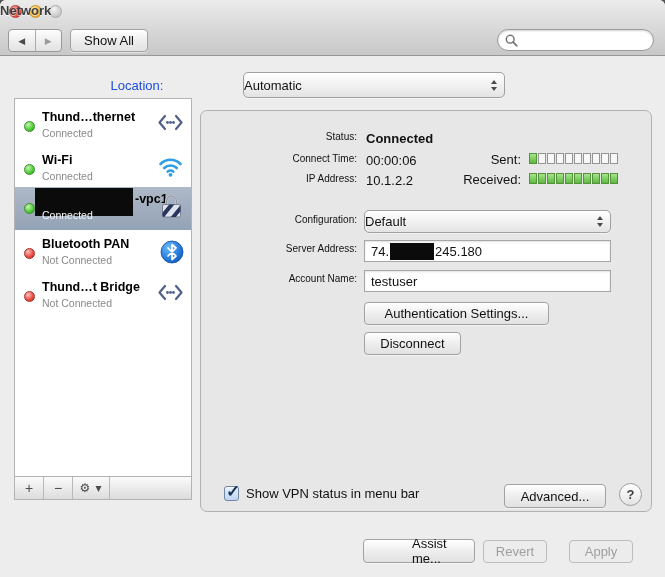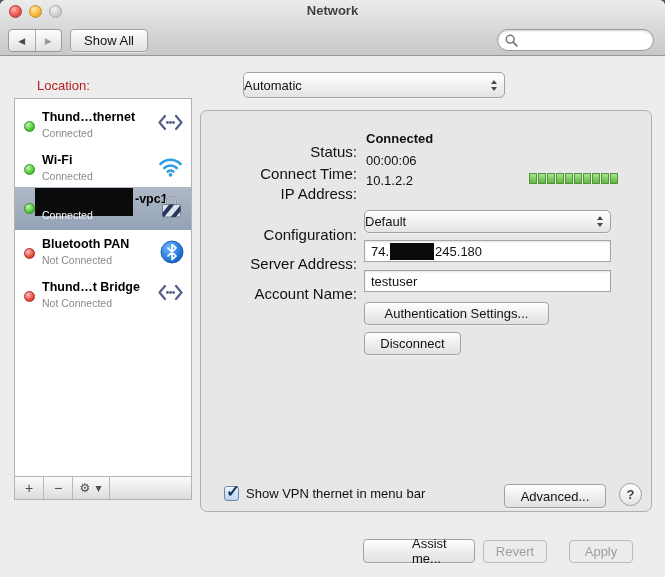--- a/index.html
+++ b/index.html
@@ -3,40 +3,40 @@
 <meta charset="utf-8">
 <style>
   html,body{margin:0;padding:0;background:#555;}
   *{box-sizing:border-box;font-family:"Liberation Sans",sans-serif;}
   .window{position:relative;width:665px;height:577px;background:#ededed;border-radius:6px 6px 0 0;overflow:hidden;margin:0 auto;}
 
   
   .chrome{position:absolute;top:0;left:0;width:665px;height:56px;
     background:linear-gradient(#ececec,#dcdcdc 40%,#c8c8c8);border-bottom:1px solid #979797;}
   .titlebar{position:absolute;top:0;left:0;width:100%;height:22px;}
-  .title{position:absolute;top:3px;left:0;width:100%;text-align:center;font-size:13px;font-weight:bold;color:#3e3e3e;text-shadow:0 1px 0 rgba(255,255,255,.6);}
+  .title{position:absolute;top:3px;left:0;width:100%;font-size:13px;font-weight:bold;color:#3e3e3e;text-shadow:0 1px 0 rgba(255,255,255,.6);}
   .tl{position:absolute;top:5px;width:13px;height:13px;border-radius:50%;}
   .tl.red{left:9px;background:radial-gradient(circle at 35% 30%,#ffb3ab,#ee5a50 55%,#c33a31);border:1px solid #b03b33;}
   .tl.yellow{left:29px;background:radial-gradient(circle at 35% 30%,#ffe9b0,#f8b42e 60%,#d98f1e);border:1px solid #c3912e;}
   .tl.gray{left:49px;background:radial-gradient(circle at 35% 30%,#f4f4f4,#cfcfcf 60%,#bdbdbd);border:1px solid #a9a9a9;}
 
   .navgroup{position:absolute;top:29px;left:8px;width:54px;height:23px;display:flex;
     background:linear-gradient(#fdfdfd,#e2e2e2);border:1px solid #999;border-radius:4px;overflow:hidden;}
   .navgroup .seg-btn{flex:1;display:flex;align-items:center;justify-content:center;font-size:9px;color:#4a4a4a;}
   .navgroup .seg-btn:first-child{border-right:1px solid #aaa;}
   .navgroup .seg-btn.fwd{color:#9a9a9a;}
 
   .btn{background:linear-gradient(#ffffff,#ebebeb 60%,#e2e2e2);border:1px solid #a2a2a2;border-radius:4px;
     font-size:13px;color:#111;display:flex;align-items:center;justify-content:center;box-shadow:0 1px 0 rgba(255,255,255,.5);}
   .showall{position:absolute;top:29px;left:70px;width:78px;height:23px;}
   .search{position:absolute;top:29px;left:497px;width:157px;height:22px;border-radius:11px;
     background:#fff;border:1px solid #9b9b9b;box-shadow:inset 0 1px 2px rgba(0,0,0,.18);display:flex;align-items:center;padding-left:7px;}
 
   
-  .loc-label{position:absolute;top:78px;left:37px;width:200px;text-align:left;font-size:13px;color:#b91c1c;}
+  .loc-label{position:absolute;top:78px;left:37px;width:200px;text-align:center;font-size:13px;color:#1d4ed8;}
   .popup{position:absolute;background:linear-gradient(#ffffff,#ececec 70%,#e3e3e3);border:1px solid #a0a0a0;border-radius:5px;
     font-size:13px;color:#111;display:flex;align-items:center;box-shadow:0 1px 0 rgba(255,255,255,.5);}
   .popup .arrows{position:absolute;right:6px;top:0;height:100%;display:flex;align-items:center;}
   .loc-popup{top:72px;left:243px;width:262px;height:26px;}
 
   
   .sidebar{position:absolute;top:98px;left:14px;width:178px;height:402px;background:#fff;border:1px solid #b3b3b3;}
   .sb-row{position:absolute;left:0;width:176px;height:43px;}
   .sb-row .dot{position:absolute;left:9px;top:16px;width:11px;height:11px;border-radius:50%;}
   .dot.green{background:radial-gradient(circle at 35% 30%,#c4f7b0,#4ecb36 60%,#2e9b22);border:1px solid #3d8d2e;}
@@ -50,21 +50,21 @@
   .redact-sb{position:absolute;left:20px;top:1px;width:98px;height:28px;background:#0b0b0b;}
   .row-vpn .sb-name{left:120px;}
 
   .sb-footer{position:absolute;left:0;bottom:0;width:176px;height:23px;background:linear-gradient(#fbfbfb,#dcdcdc);border-top:1px solid #b3b3b3;display:flex;}
   .sb-tool{width:29px;height:100%;border-right:1px solid #b9b9b9;display:flex;align-items:center;justify-content:center;font-size:14px;color:#4c4c4c;}
   .sb-tool.gear{width:37px;font-size:12px;letter-spacing:1px;}
 
   
   .panel{position:absolute;top:110px;left:200px;width:452px;height:402px;background:#e7e7e7;border:1px solid #b0b0b0;border-radius:7px;}
   .frow{position:absolute;left:0;width:452px;height:24px;}
-  .flbl{position:absolute;left:0;width:156px;text-align:right;font-size:15px;color:#111;margin-top:12px;}
+  .flbl{position:absolute;left:0;width:156px;text-align:right;font-size:10px;color:#111;}
   .fval{position:absolute;left:165px;font-size:13px;color:#111;}
   .r-status{top:20px;} .r-status .fval{font-weight:bold;}
   .r-ctime{top:42px;} .r-ip{top:62px;}
   .slbl{position:absolute;left:188px;width:132px;text-align:right;font-size:13px;color:#111;}
   .bars{position:absolute;left:328px;top:1px;display:flex;}
   .bars .seg{width:8px;height:11px;border:1px solid #949494;background:#f7f7f7;margin-right:1px;}
   .bars .seg.fill{background:linear-gradient(#a5e68b,#5db83e);border-color:#55923c;}
   .r-sent{top:41px;} .r-recv{top:61px;}
 
   .cfg-popup{top:99px;left:163px;width:247px;height:23px;position:absolute;}
@@ -234,21 +234,37 @@
       <span class="fval">Connected</span>
     </div>
     <div class="frow r-ctime">
       <span class="flbl">Connect Time:</span>
       <span class="fval">00:00:06</span>
     </div>
     <div class="frow r-ip">
       <span class="flbl">IP Address:</span>
       <span class="fval">10.1.2.2</span>
     </div>
+    <div class="frow r-sent">
+      <span class="slbl">Sent:</span>
+      <span class="bars">
+          <span class="seg fill"></span>
+          <span class="seg"></span>
+          <span class="seg"></span>
+          <span class="seg"></span>
+          <span class="seg"></span>
+          <span class="seg"></span>
+          <span class="seg"></span>
+          <span class="seg"></span>
+          <span class="seg"></span>
+          <span class="seg"></span>
+        </span>
+    </div>
     <div class="frow r-recv">
+      <span class="slbl">Received:</span>
       <span class="bars">
           <span class="seg fill"></span>
           <span class="seg fill"></span>
           <span class="seg fill"></span>
           <span class="seg fill"></span>
           <span class="seg fill"></span>
           <span class="seg fill"></span>
           <span class="seg fill"></span>
           <span class="seg fill"></span>
           <span class="seg fill"></span>
@@ -281,21 +297,21 @@
       <span>testuser</span>
     </div>
 
     <div class="btn btn-disc">Disconnect</div>
     <div class="btn btn-auth">Authentication Settings...</div>
 
     <div class="chk-row">
       <span class="checkbox">
         <span class="mark">✓</span>
       </span>
-      <span class="chk-label">Show VPN thernet in menu bar</span>
+      <span class="chk-label">Show VPN status in menu bar</span>
     </div>
     <div class="btn btn-adv">Advanced...</div>
     <div class="helpbtn">?</div>
   </div>
 
   <div class="btn btn-assist">Assist me...</div>
   <div class="btn btn-revert disabled">Revert</div>
   <div class="btn btn-apply disabled">Apply</div>
 
 </div>

